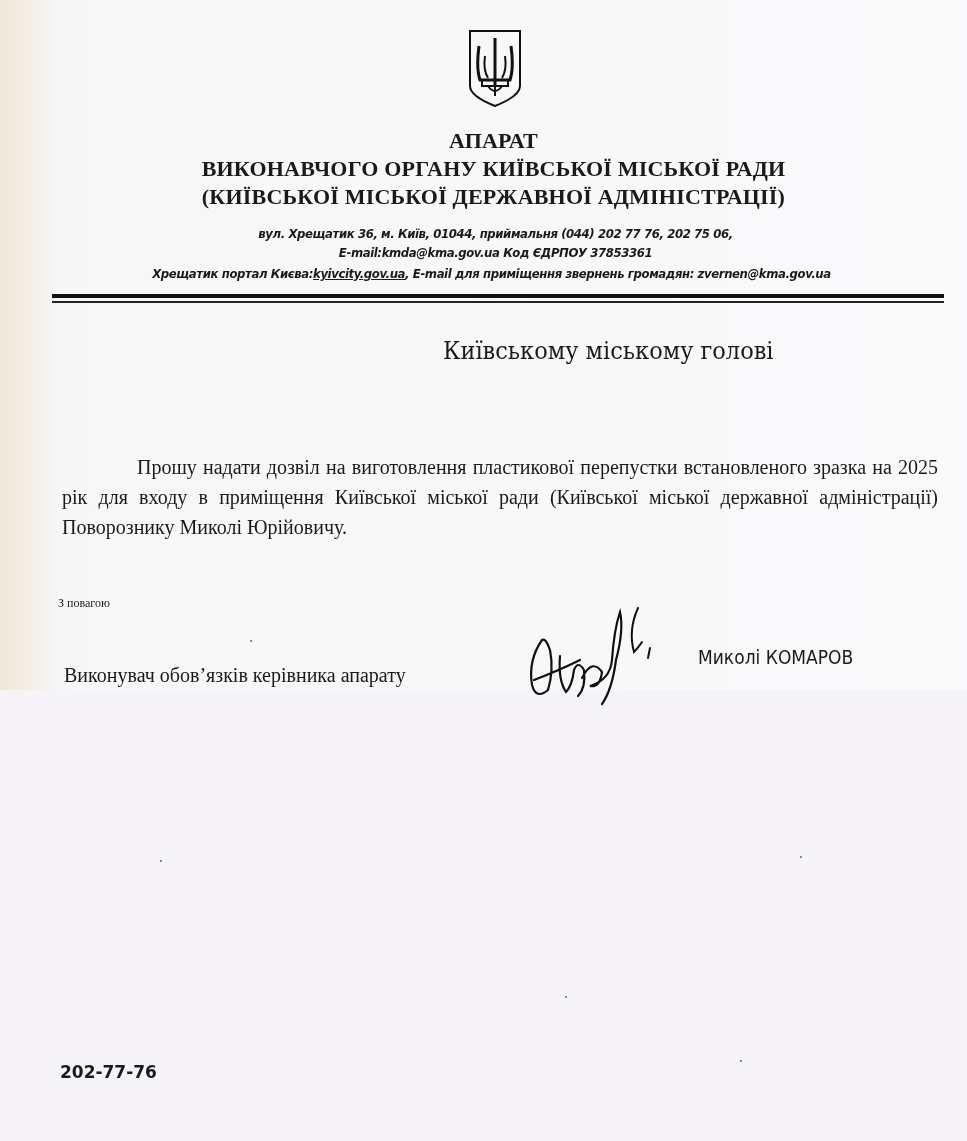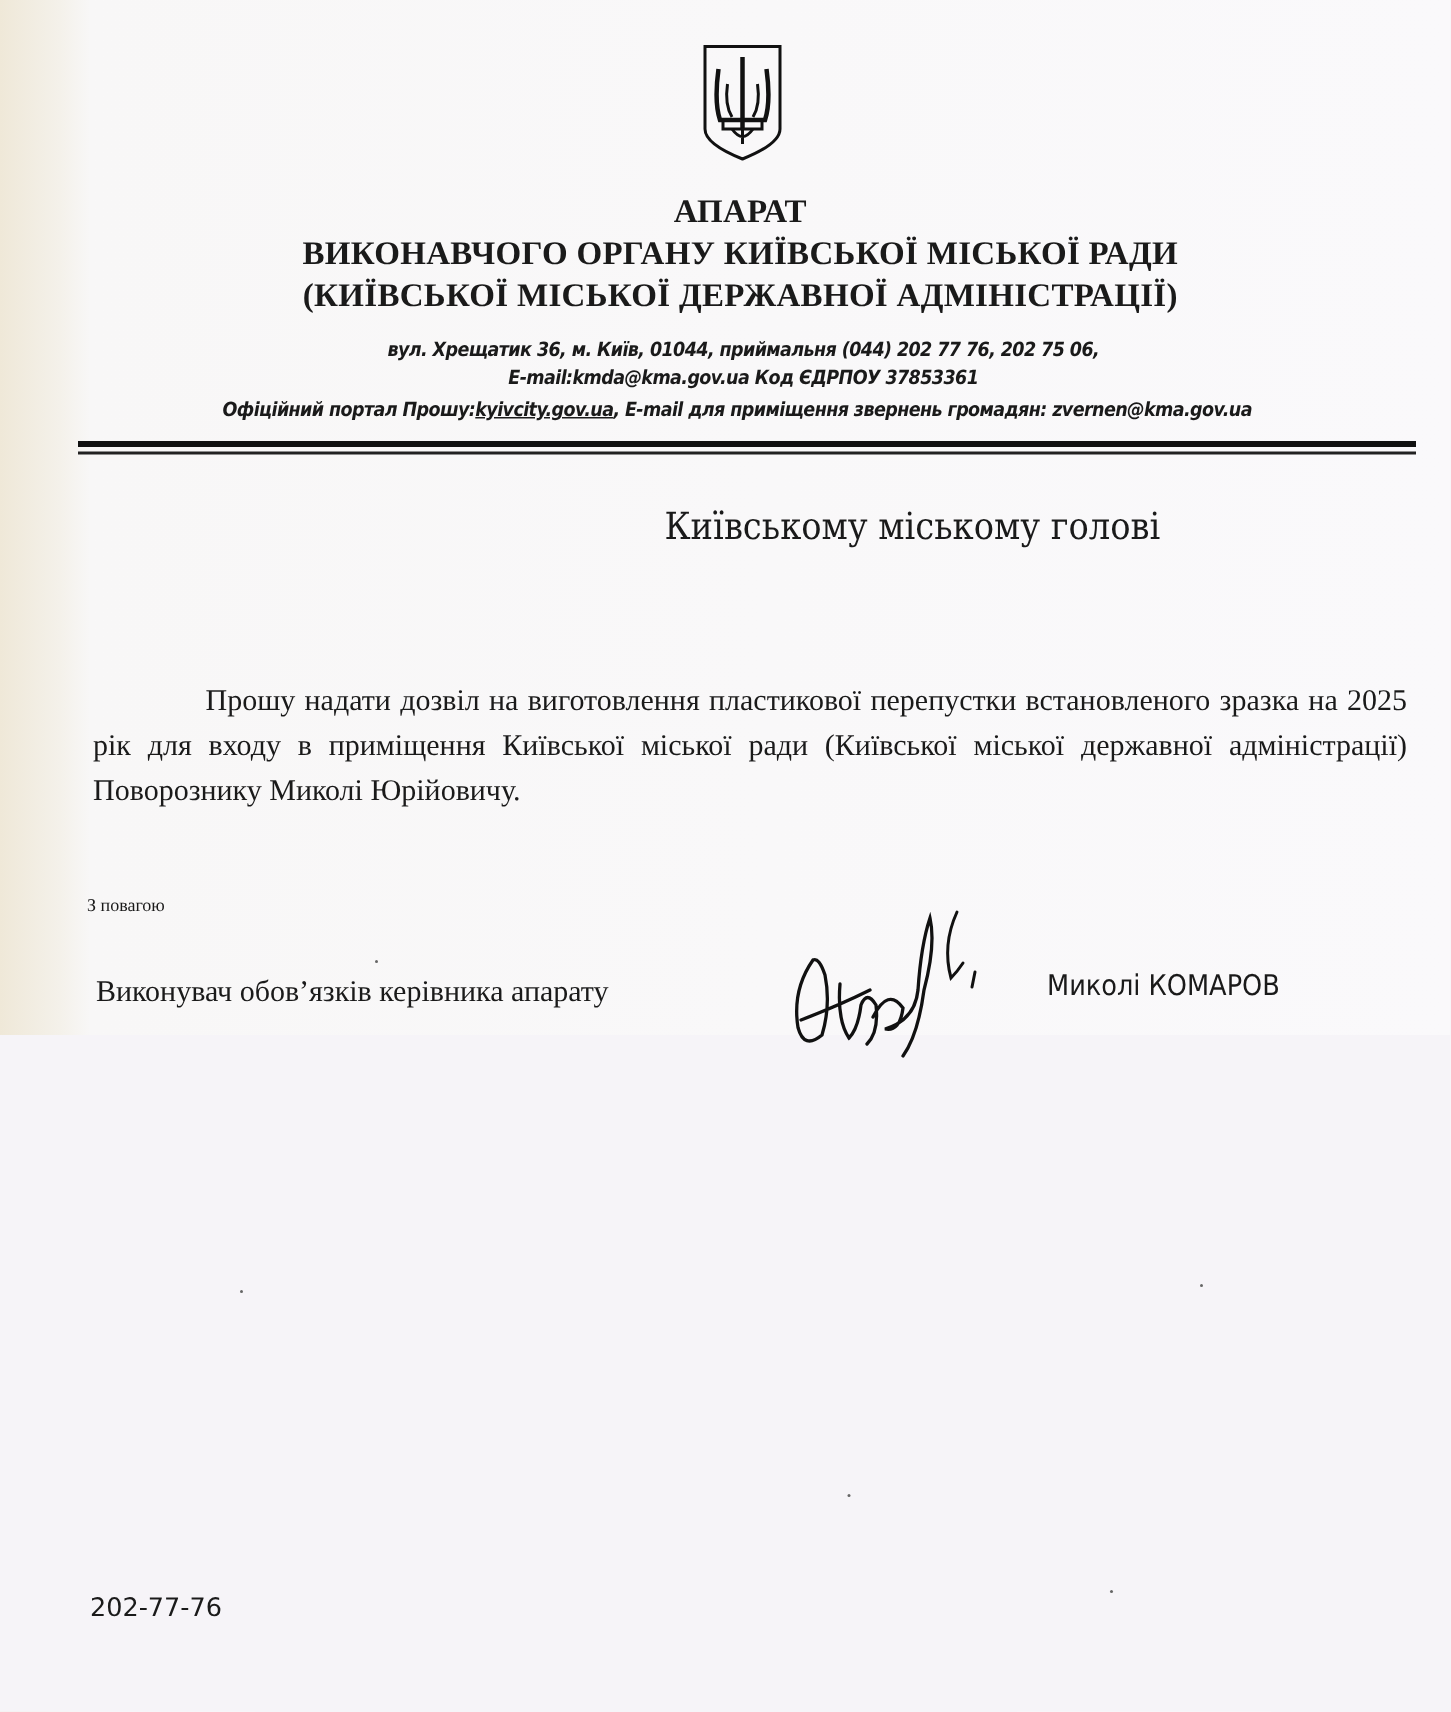--- a/index.html
+++ b/index.html
@@ -50,31 +50,31 @@
   .body-text {
     position:absolute; left:62px; top:452px; width:876px;
     font-size:20px; line-height:30px; text-align:justify;
     text-indent:75px;
     font-family:"Liberation Serif", serif;
   }
   .regards {
     position:absolute; left:58px; top:596px; font-size:12px;
   }
   .position {
-    position:absolute; left:64px; top:650px; font-size:20px;
+    position:absolute; left:64px; top:664px; font-size:20px;
   }
   .signature {
     position:absolute; left:520px; top:600px; width:150px; height:110px;
   }
   .signer {
     position:absolute; left:698px; top:646px; font-size:19px;
     font-family:"DejaVu Sans", sans-serif; font-stretch:condensed;
   }
   .phone {
-    position:absolute; left:60px; top:1062px; font-size:17px; font-weight:normal;
+    position:absolute; left:60px; top:1062px; font-size:17px; font-weight:bold;
     font-family:"DejaVu Sans", sans-serif;
   }
   .speck { position:absolute; width:2px; height:2px; background:#666; border-radius:50%; }
 </style>
 </head>
 <body>
 
 <div class="page"></div>
 <div class="lower"></div>
 
@@ -86,21 +86,21 @@
   <path d="M16 52 L16 58 L42 58 L42 52" fill="none" stroke="#111" stroke-width="2"></path>
   <path d="M22 58 Q29 68 36 58 M29 58 L29 68" fill="none" stroke="#111" stroke-width="2"></path>
 </svg>
 
 <div class="h-title t1">АПАРАТ</div>
 <div class="h-title t2">ВИКОНАВЧОГО ОРГАНУ КИЇВСЬКОЇ МІСЬКОЇ РАДИ</div>
 <div class="h-title t3">(КИЇВСЬКОЇ МІСЬКОЇ ДЕРЖАВНОЇ АДМІНІСТРАЦІЇ)</div>
 
 <div class="contact c1">вул. Хрещатик 36, м. Київ, 01044, приймальня (044) 202 77 76, 202 75 06,</div>
 <div class="contact c2">E-mail:kmda@kma.gov.ua   Код ЄДРПОУ 37853361</div>
-<div class="contact c3"><span>Офіційний портал Прошу:</span><u>kyivcity.gov.ua</u><span>, E-mail для приміщення звернень громадян: zvernen@kma.gov.ua</span></div>
+<div class="contact c3"><span>Хрещатик портал Києва:</span><u>kyivcity.gov.ua</u><span>, E-mail для приміщення звернень громадян: zvernen@kma.gov.ua</span></div>
 
 <div class="rule-thick"></div>
 <div class="rule-thin"></div>
 
 <div class="addressee">Київському міському голові</div>
 
 <div class="body-text">Прошу надати дозвіл на виготовлення пластикової перепустки встановленого зразка на 2025 рік для входу в приміщення Київської міської ради (Київської міської державної адміністрації) Поворознику Миколі Юрійовичу.</div>
 
 <div class="regards">З повагою</div>
 <div class="position">Виконувач обов’язків керівника апарату</div>

